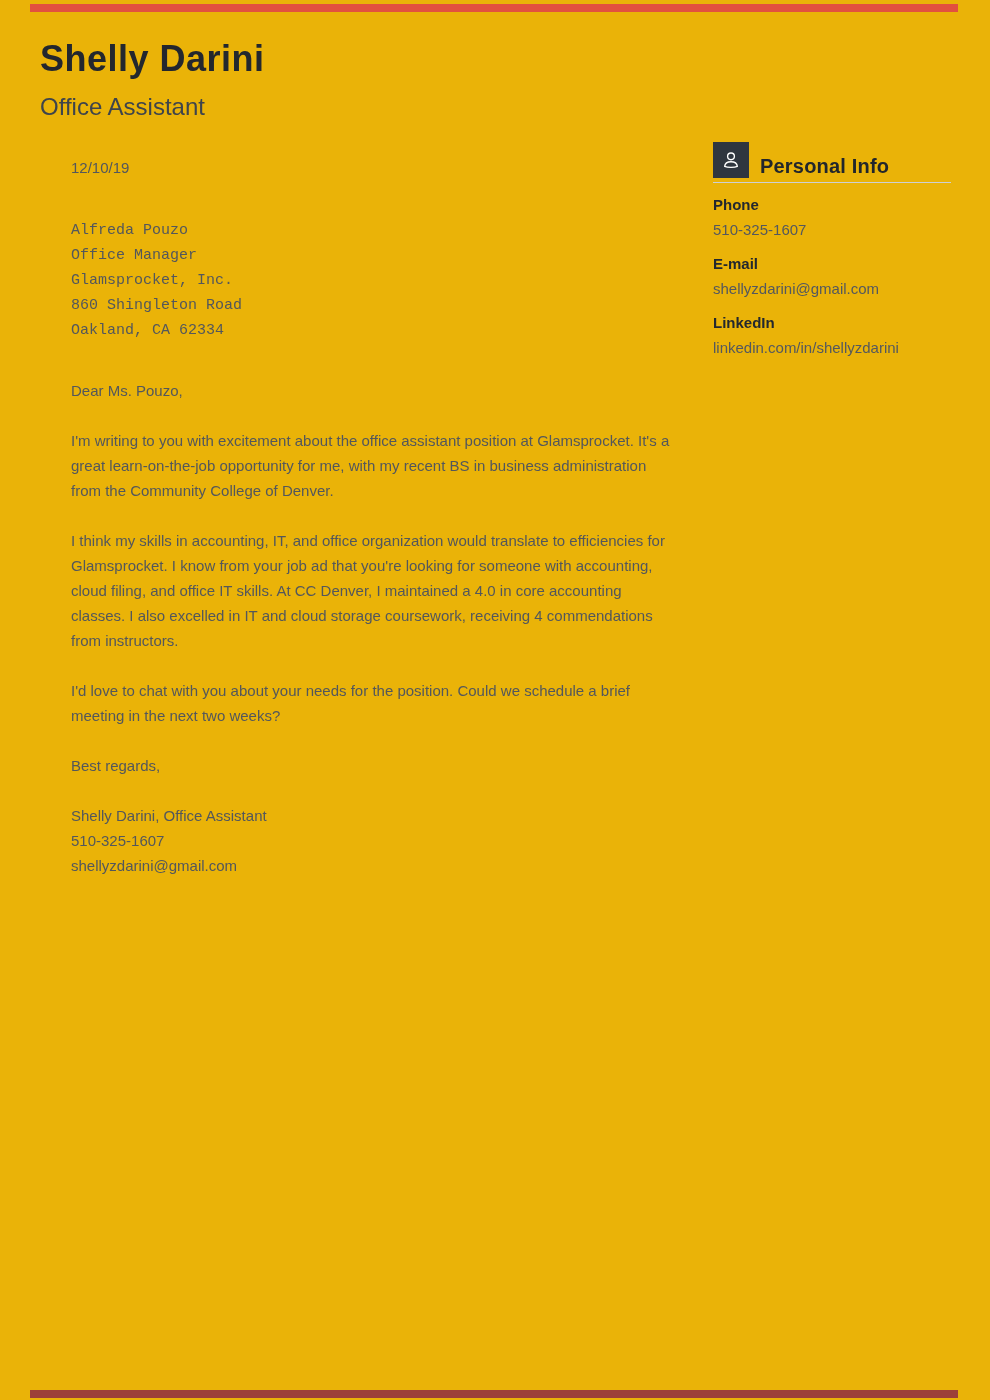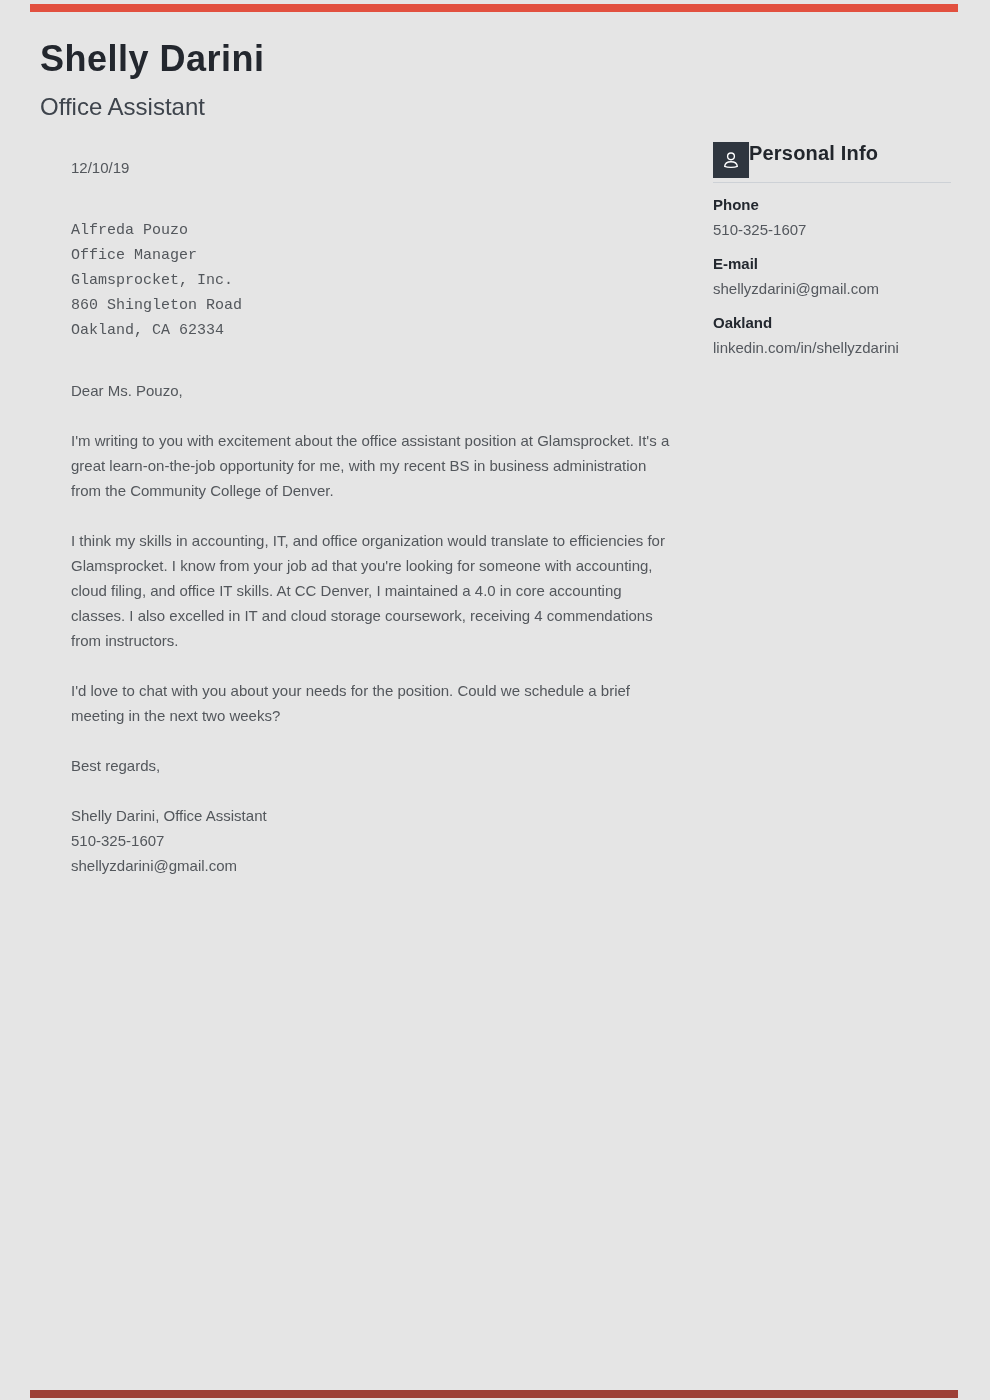--- a/index.html
+++ b/index.html
@@ -5,21 +5,21 @@
   * { margin: 0; padding: 0; box-sizing: border-box; }
   html, body { background: #ffffff; }
   body {
     font-family: "Liberation Sans", sans-serif;
     color: #4d5156;
   }
   .page {
     position: relative;
     width: 990px;
     height: 1400px;
-    background: #e5e5e5;
+    background: #eab308;
     overflow: hidden;
   }
   .accent-bar {
     position: absolute;
     left: 30px;
     width: 928px;
     height: 8px;
   }
   .accent-bar.top { top: 4px; background: #e2503f; }
   .accent-bar.bottom { bottom: 2px; background: #9d4038; }
@@ -57,21 +57,22 @@
   .signature-block { }
 
   .sidebar {
     position: absolute;
     left: 713px;
     top: 142px;
     width: 238px;
   }
   .sidebar-header {
     display: flex;
-    align-items: flex-start;
+    align-items: flex-end;
+    gap: 11px;
     padding-bottom: 4px;
     border-bottom: 1px solid #cdd1d6;
   }
   .icon-square {
     width: 36px;
     height: 36px;
     background: #2f363f;
     display: flex;
     align-items: center;
     justify-content: center;
@@ -155,21 +156,21 @@
       <div class="info-label">Phone</div>
       <div class="info-value">510-325-1607</div>
     </div>
 
     <div class="info-item">
       <div class="info-label">E-mail</div>
       <div class="info-value">shellyzdarini@gmail.com</div>
     </div>
 
     <div class="info-item">
-      <div class="info-label">Oakland</div>
+      <div class="info-label">LinkedIn</div>
       <div class="info-value">linkedin.com/in/shellyzdarini</div>
     </div>
 
   </div>
 
   <div class="accent-bar bottom"></div>
 
 </div>
 
 </body></html>

